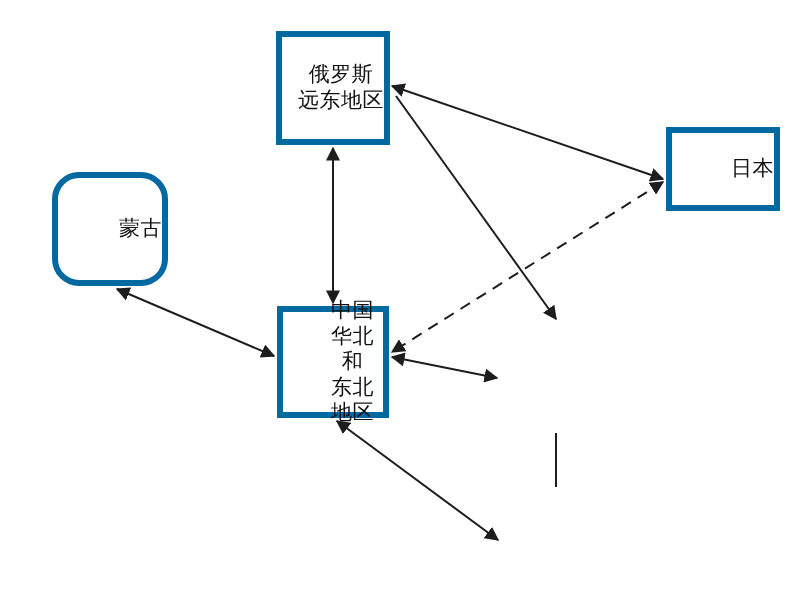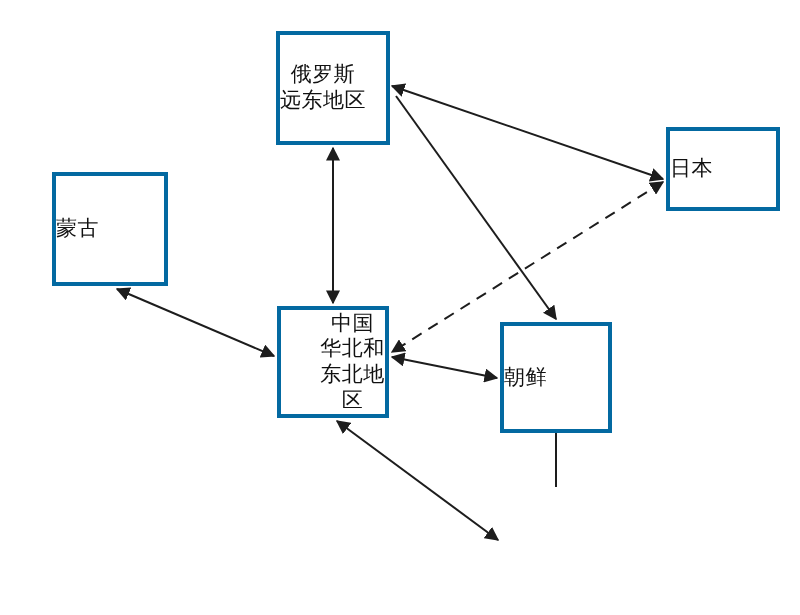--- a/index.html
+++ b/index.html
@@ -19,38 +19,38 @@
     position: absolute;
     left: 0;
     top: 0;
     width: 800px;
     height: 615px;
     pointer-events: none;
   }
   .node {
     position: absolute;
     box-sizing: border-box;
-    border: 4px solid #0369a1;
+    border: 6px solid #0369a1;
     background: #ffffff;
     display: flex;
     align-items: center;
-    justify-content: flex-start;
+    justify-content: flex-end;
     text-align: center;
     z-index: 2;
   }
   .node-label {
     font-size: 21px;
     line-height: 1.22;
     color: #111111;
     letter-spacing: 0.5px;
     white-space: pre-line;
     font-weight: 400;
   }
   #node-russia { left: 276px; top: 31px;  width: 114px; height: 114px; }
-  #node-mongolia { left: 52px; top: 172px; width: 116px; height: 114px; }
+  #node-mongolia { left: 52px; top: 172px; width: 116px; height: 114px; border-radius: 27px; }
   #node-japan  { left: 666px; top: 127px; width: 114px; height: 112px; }
   #node-china  { left: 277px; top: 306px; width: 112px; height: 112px; }
   #node-dprk   { left: 500px; top: 322px; width: 112px; height: 111px; }
   #node-rok    { left: 500px; top: 487px; width: 112px; height: 111px; }
 </style>
 </head>
 <body>
 
 <div id="diagram-canvas">
 
@@ -87,18 +87,15 @@
   <div class="node" id="node-japan" style="left: 666px; top: 127px; width: 114px; height: 84px;">
     <span class="node-label">日本</span>
   </div>
 
   <div class="node" id="node-china" style="left: 277px; top: 306px; width: 112px; height: 112px; padding-left: 39px;">
     <span class="node-label">中国
 华北和
 东北地区</span>
   </div>
 
-  <div class="node" id="node-dprk" style="left: 500px; top: 322px; width: 112px; height: 111px;">
-    <span class="node-label">朝鲜</span>
-  </div>
 
 
 </div>
 
 </body></html>

